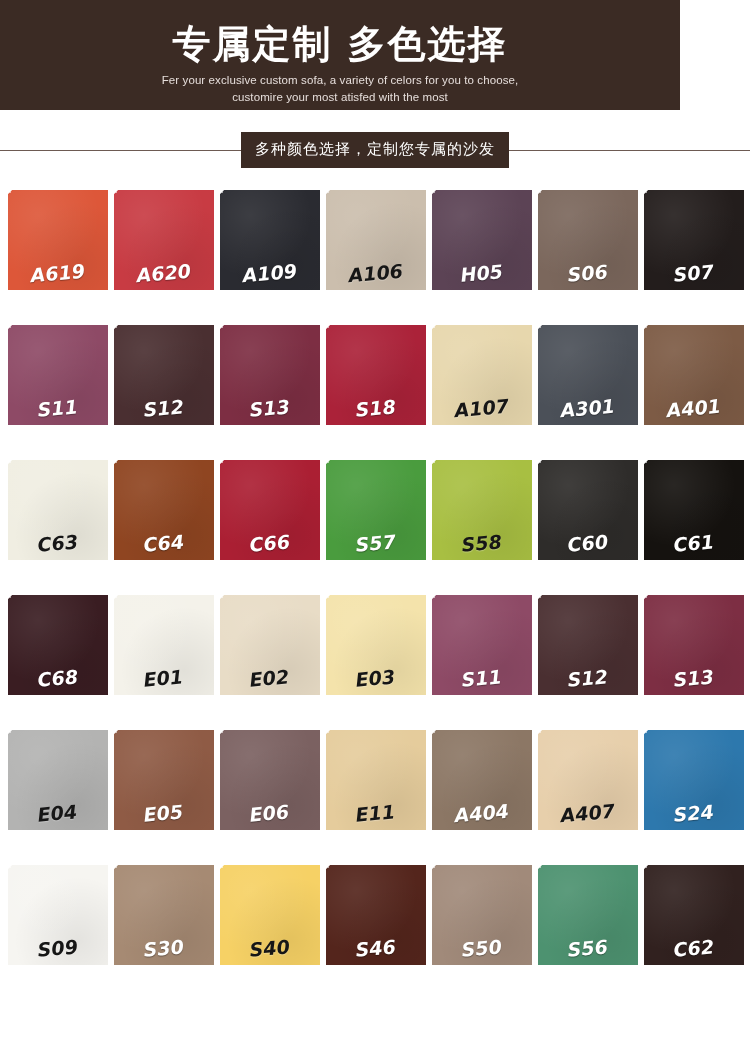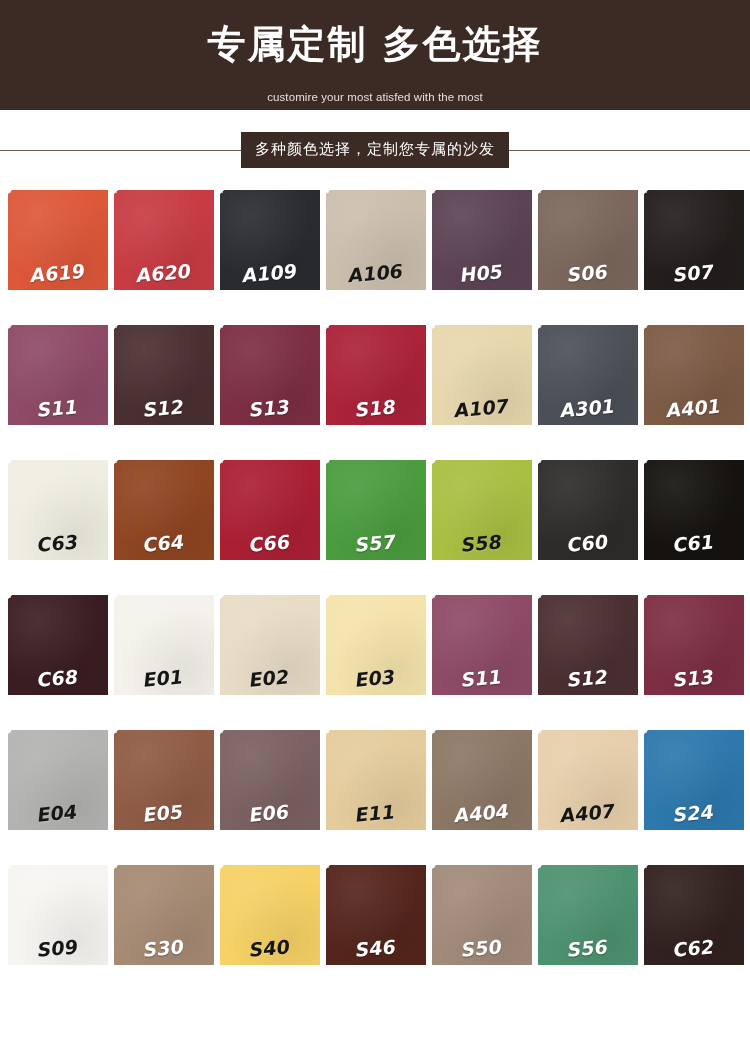--- a/index.html
+++ b/index.html
@@ -12,21 +12,21 @@
   #page {
     width: 750px;
     height: 1038px;
     position: relative;
     overflow: hidden;
     background: #ffffff;
   }
 
   
   .hero {
-    width: 750px;
+    width: 680px;
     height: 110px;
     background: #3b2b24;
     display: flex;
     flex-direction: column;
     align-items: center;
     justify-content: center;
     padding-top: 20px;
   }
   .hero-title {
     color: #ffffff;
@@ -156,21 +156,21 @@
   .lbl-dark  { color: #161616; text-shadow: 0 1px 1px rgba(255,255,255,.28); }
 </style>
 </head>
 <body>
 
 <div id="page">
 
   <div class="hero">
     <div class="hero-title">专属定制 多色选择</div>
     <div class="hero-sub">
-      <br>
+      <span>Fer your exclusive custom sofa, a variety of celors for you to choose,</span><br>
       <span>customire your most atisfed with the most</span>
     </div>
   </div>
 
   <div class="banner-wrap">
     <div class="banner-rule"></div>
     <div class="banner-chip">多种颜色选择，定制您专属的沙发</div>
   </div>
 
   <div class="grid" id="swatch-grid">

